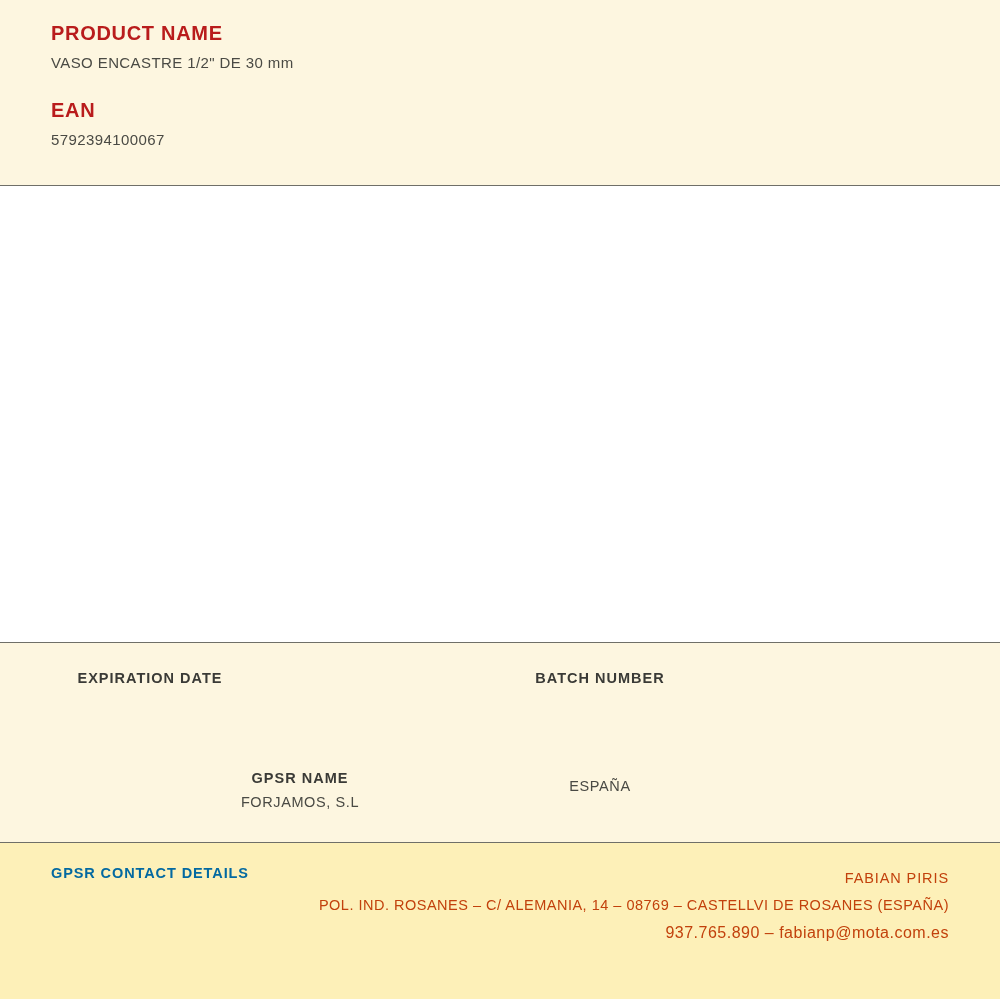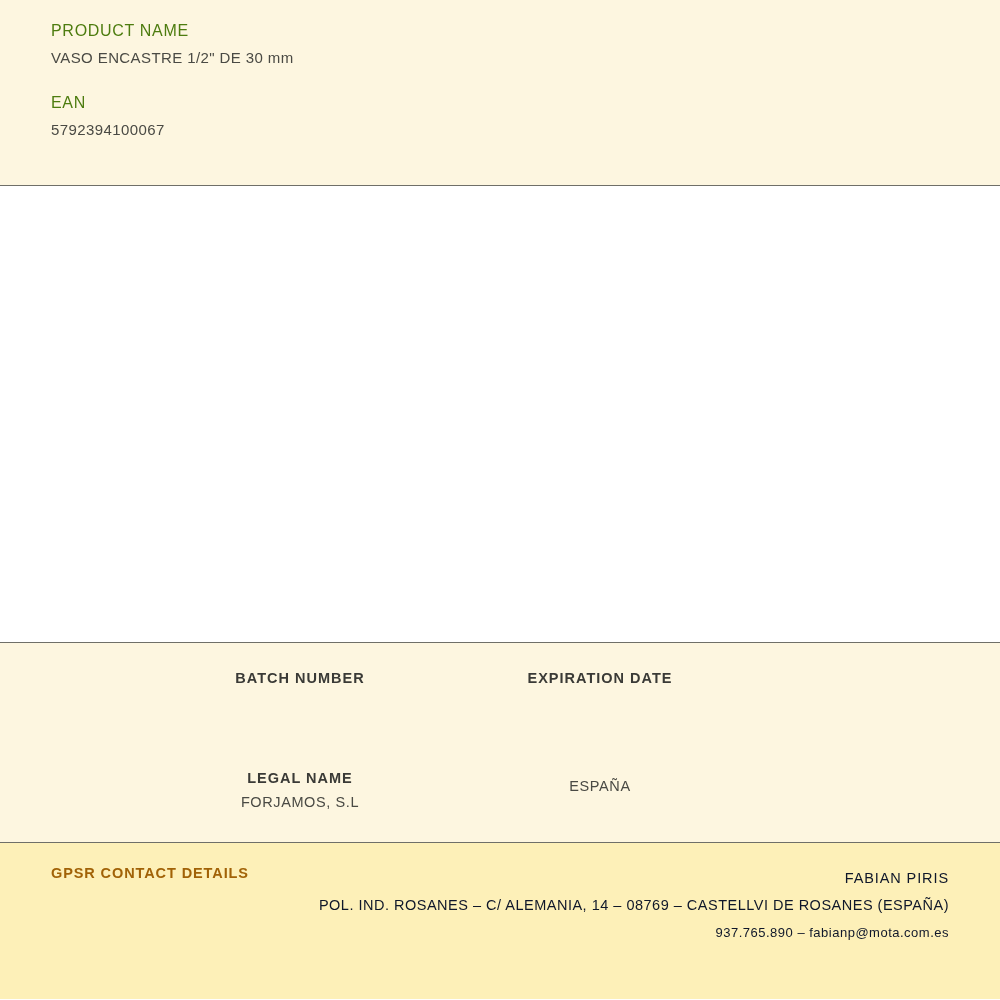--- a/index.html
+++ b/index.html
@@ -27,24 +27,24 @@
     padding: 22px 50px 0 51px;
     height: 186px;
     box-sizing: border-box;
     border-bottom: 1px solid #6f6f68;
   }
   .field {
     margin-bottom: 28px;
   }
   .field:last-child { margin-bottom: 16px; }
   .field-label {
-    font-size: 16px;
-    font-weight: normal;
+    font-size: 20px;
+    font-weight: bold;
     letter-spacing: 0.7px;
-    color: #4d7c0f;
+    color: #b91c1c;
     margin-bottom: 9px;
   }
   .field-value {
     font-size: 15px;
     letter-spacing: 0.4px;
     color: #4a4a44;
     font-weight: 400;
   }
 
   
@@ -96,37 +96,37 @@
     background: #fdf0b8;
     height: 156px;
     box-sizing: border-box;
     padding: 22px 51px 0 51px;
     position: relative;
   }
   .footer-title {
     font-size: 14.5px;
     font-weight: bold;
     letter-spacing: 0.9px;
-    color: #a16207;
+    color: #0369a1;
     position: absolute;
     left: 51px;
     top: 22px;
   }
   .footer-right {
     text-align: right;
     font-size: 14.5px;
     letter-spacing: 0.5px;
-    color: #0f172a;
+    color: #c2410c;
     line-height: 27px;
   }
   .footer-right .line-name {
     letter-spacing: 0.9px;
   }
   .footer-right .line-contact {
-    font-size: 13px;
+    font-size: 16px;
   }
 </style>
 </head>
 <body>
 
 <div class="page">
 
   <div class="top-block">
     <div class="field">
       <div class="field-label">PRODUCT NAME</div>
@@ -135,35 +135,35 @@
     <div class="field">
       <div class="field-label">EAN</div>
       <div class="field-value">5792394100067</div>
     </div>
   </div>
 
   <div class="middle-blank"></div>
 
   <div class="info-block">
     <div class="info-row">
+      <div class="info-col">
+        <div class="info-label">EXPIRATION DATE</div>
+        <div class="info-value"></div>
+      </div>
       <div class="info-col offset">
         <div class="info-label">BATCH NUMBER</div>
-        <div class="info-value"></div>
-      </div>
-      <div class="info-col">
-        <div class="info-label">EXPIRATION DATE</div>
         <div class="info-value"></div>
       </div>
     </div>
 
     <div class="row-spacer"></div>
 
     <div class="info-row">
       <div class="info-col offset">
-        <div class="info-label">LEGAL NAME</div>
+        <div class="info-label">GPSR NAME</div>
         <div class="info-value">FORJAMOS, S.L</div>
       </div>
       <div class="info-col">
         <div class="info-value">ESPAÑA</div>
       </div>
     </div>
   </div>
 
   <div class="footer">
     <div class="footer-title">GPSR CONTACT DETAILS</div>

